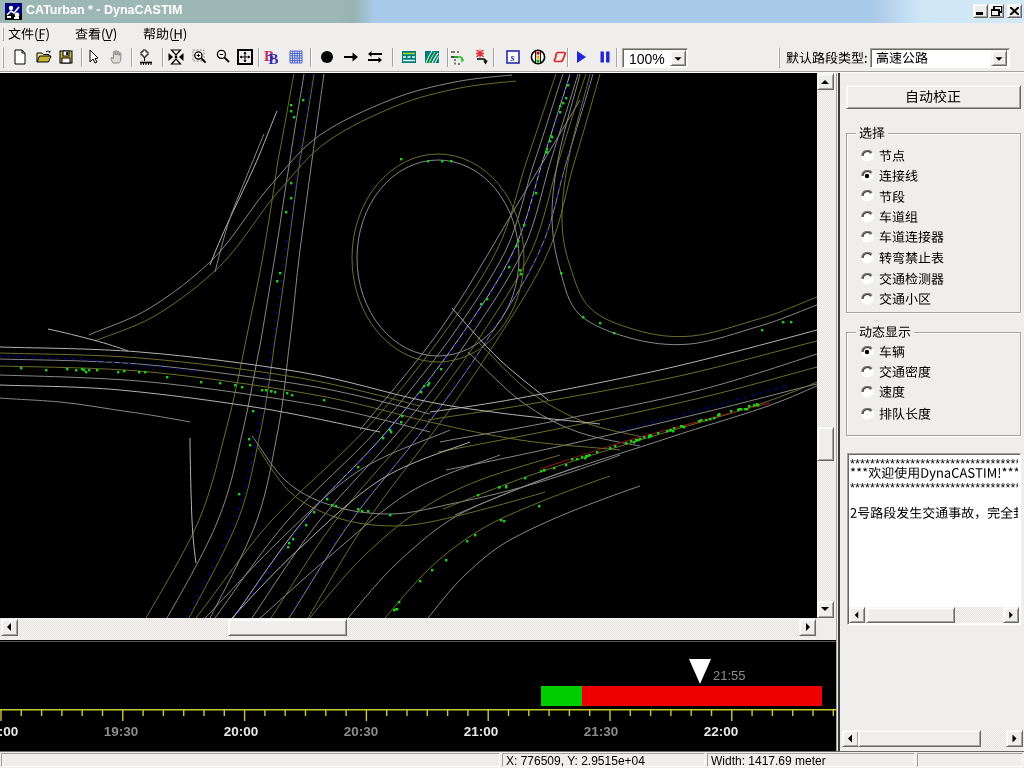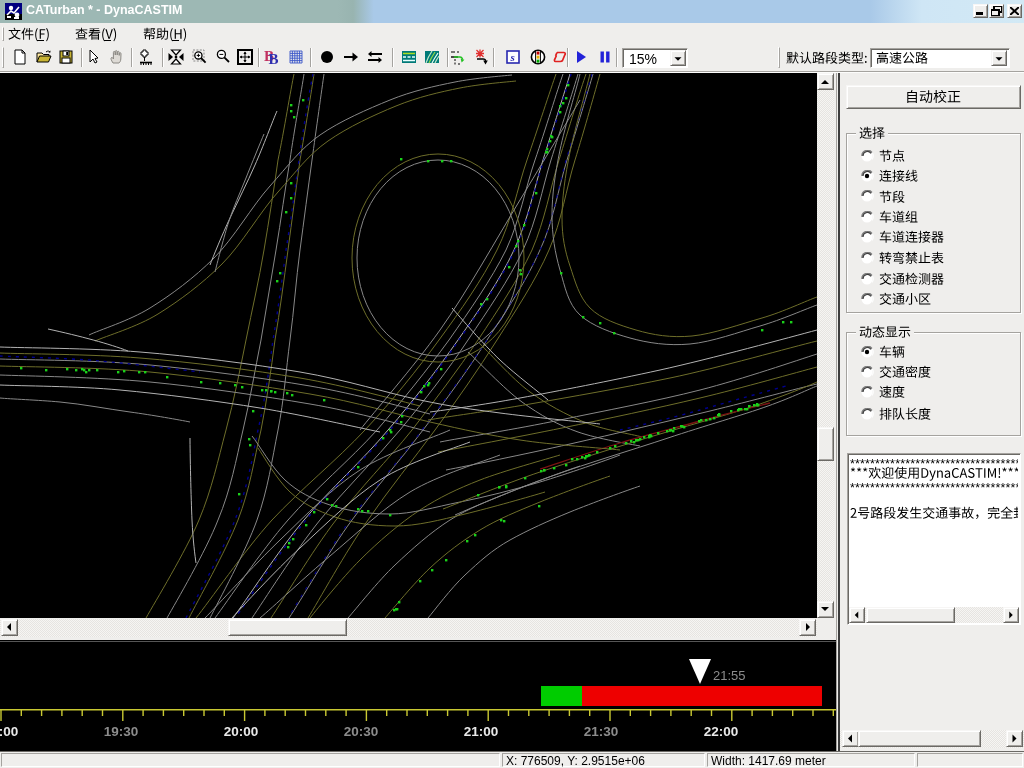--- a/index.html
+++ b/index.html
@@ -176,21 +176,21 @@
       <path d="M5 3.5 L3.6 6.8" stroke="#e02020" stroke-width="1.7"></path>
     </svg>
 <svg style="position:absolute;left:573px;top:49px" width="16" height="16" viewBox="0 0 16 16">
       <path d="M4 2 L13 8 L4 14 Z" fill="#2222d8"></path>
     </svg>
 <svg style="position:absolute;left:597px;top:49px" width="16" height="16" viewBox="0 0 16 16">
       <rect x="3.5" y="2.5" width="3.4" height="11" fill="#2222d8"></rect>
       <rect x="9.1" y="2.5" width="3.4" height="11" fill="#2222d8"></rect>
     </svg>
 <div style="position:absolute;left:622px;top:48px;width:66px;height:20px;background:#fff;border:1px solid;border-color:#a5a39f #ffffff #ffffff #a5a39f;box-shadow:inset 1px 1px 0 #6b6965"></div>
-<div style="position:absolute;left:629px;top:51px;font:14px 'Liberation Sans',sans-serif">15%</div>
+<div style="position:absolute;left:629px;top:51px;font:14px 'Liberation Sans',sans-serif">100%</div>
 <div style="position:absolute;left:670px;top:50px;width:16px;height:16px;background:#efeeec;border:1px solid;border-color:#f7f6f5 #6b6965 #6b6965 #f7f6f5;box-shadow:inset 1px 1px 0 #ffffff,inset -1px -1px 0 #a5a39f;"></div>
 <svg style="position:absolute;left:670px;top:50px" width="16" height="16">
       <polygon points="4.5,7.25 11.5,7.25 8,10.75" fill="#000"></polygon>
     </svg>
 <svg style="position:absolute;left:786px;top:48px;overflow:visible" width="83" height="19" viewBox="0 -14.7 83 19">
       <path d="M9.9 -9.9C10.4 -9.2 11.0 -8.3 11.3 -7.8L12.0 -8.2C11.7 -8.7 11.1 -9.6 10.5 -10.2ZM2.1 -9.1C2.4 -8.5 2.5 -7.6 2.5 -7.1L3.1 -7.2C3.0 -7.8 2.9 -8.6 2.6 -9.2ZM2.6 -1.5C2.7 -0.8 2.8 0.1 2.8 0.7L3.4 0.6C3.5 0.0 3.4 -0.9 3.3 -1.6ZM3.9 -1.5C4.1 -0.9 4.3 -0.0 4.3 0.5L5.0 0.4C4.9 -0.2 4.8 -1.0 4.5 -1.7ZM5.2 -1.6C5.5 -1.1 5.7 -0.4 5.8 0.0L6.4 -0.2C6.3 -0.7 6.1 -1.3 5.8 -1.8ZM1.5 -1.8C1.2 -1.1 0.8 -0.1 0.4 0.5L1.1 0.8C1.5 0.2 1.9 -0.8 2.1 -1.6ZM4.8 -9.2C4.7 -8.6 4.4 -7.7 4.3 -7.1L4.7 -7.0C4.9 -7.5 5.2 -8.3 5.4 -9.0ZM8.9 -10.9V-8.0L8.9 -7.2H6.7V-6.2H8.8C8.7 -4.1 8.1 -1.6 6.2 0.4C6.5 0.6 6.8 0.8 7.0 1.0C8.4 -0.6 9.1 -2.4 9.4 -4.1C10.0 -1.9 10.8 -0.1 12.1 1.0C12.2 0.7 12.5 0.4 12.7 0.2C11.1 -1.0 10.2 -3.4 9.7 -6.2H12.3V-7.2H9.7L9.7 -8.0V-10.9ZM1.9 -9.8H3.5V-6.6H1.9ZM4.1 -9.8H5.5V-6.6H4.1ZM1.1 -4.9V-4.1H3.3V-3.1L0.8 -3.0L0.8 -2.1C2.3 -2.2 4.4 -2.3 6.5 -2.5L6.5 -3.3L4.2 -3.1V-4.1H6.3V-4.9H4.2V-5.8H6.3V-10.5H1.2V-5.8H3.3V-4.9Z M14.8 -10.1C15.5 -9.5 16.4 -8.6 16.8 -8.1L17.5 -8.8C17.0 -9.3 16.1 -10.1 15.5 -10.7ZM21.1 -10.9C21.1 -6.5 21.1 -1.9 17.8 0.4C18.1 0.5 18.4 0.8 18.6 1.0C20.3 -0.2 21.2 -2.1 21.6 -4.3C22.1 -2.4 23.0 -0.2 24.9 1.0C25.0 0.8 25.3 0.5 25.6 0.3C22.7 -1.5 22.1 -5.6 22.0 -6.9C22.1 -8.2 22.1 -9.6 22.1 -10.9ZM13.6 -6.8V-5.9H15.8V-1.4C15.8 -0.8 15.4 -0.4 15.1 -0.2C15.3 -0.0 15.5 0.3 15.6 0.5C15.8 0.3 16.2 0.0 18.6 -1.7C18.6 -1.9 18.4 -2.3 18.4 -2.6L16.7 -1.5V-6.8Z M28.0 -9.5H30.5V-7.2H28.0ZM26.5 -0.5 26.7 0.4C28.0 0.1 29.9 -0.4 31.7 -0.8L31.6 -1.7L29.9 -1.3V-3.6H31.3C31.4 -3.4 31.6 -3.2 31.7 -3.0C32.0 -3.1 32.3 -3.2 32.5 -3.4V1.0H33.4V0.5H36.7V1.0H37.6V-3.3L38.0 -3.1C38.2 -3.4 38.5 -3.8 38.6 -4.0C37.5 -4.4 36.5 -5.1 35.7 -5.9C36.5 -6.9 37.2 -8.0 37.6 -9.4L37.0 -9.6L36.8 -9.6H34.3C34.4 -10.0 34.6 -10.3 34.7 -10.7L33.8 -10.9C33.3 -9.4 32.4 -7.9 31.4 -6.9V-10.4H27.2V-6.4H29.0V-1.1L28.0 -0.9V-5.1H27.2V-0.7ZM33.4 -0.3V-2.8H36.7V-0.3ZM36.4 -8.7C36.0 -7.9 35.6 -7.2 35.0 -6.6C34.5 -7.2 34.1 -7.9 33.7 -8.5L33.9 -8.7ZM33.1 -3.7C33.8 -4.1 34.5 -4.6 35.1 -5.2C35.6 -4.7 36.3 -4.1 37.0 -3.7ZM34.5 -5.9C33.6 -5.0 32.6 -4.3 31.5 -3.9V-4.5H29.9V-6.4H31.4V-6.8C31.6 -6.6 31.9 -6.4 32.1 -6.2C32.5 -6.6 32.9 -7.1 33.3 -7.7C33.6 -7.1 34.0 -6.5 34.5 -5.9Z M46.0 -10.4V-8.9C46.0 -7.9 45.8 -6.8 44.5 -5.9C44.7 -5.8 45.1 -5.5 45.2 -5.3C46.6 -6.2 46.9 -7.7 46.9 -8.8V-9.6H48.7V-7.1C48.7 -6.3 48.9 -5.9 49.8 -5.9C49.9 -5.9 50.6 -5.9 50.7 -5.9C51.0 -5.9 51.3 -5.9 51.4 -6.0C51.4 -6.2 51.4 -6.5 51.3 -6.7C51.2 -6.7 50.9 -6.7 50.7 -6.7C50.6 -6.7 50.0 -6.7 49.8 -6.7C49.7 -6.7 49.6 -6.8 49.6 -7.1V-10.4ZM45.1 -5.0V-4.2H46.0L45.5 -4.0C45.9 -2.9 46.5 -2.0 47.2 -1.2C46.3 -0.5 45.3 -0.0 44.1 0.3C44.3 0.5 44.5 0.8 44.6 1.1C45.9 0.7 47.0 0.2 47.9 -0.5C48.8 0.2 49.7 0.7 50.9 1.0C51.0 0.8 51.3 0.4 51.5 0.2C50.4 -0.1 49.4 -0.6 48.6 -1.2C49.5 -2.1 50.2 -3.3 50.5 -4.8L49.9 -5.1L49.8 -5.0ZM46.3 -4.2H49.4C49.0 -3.2 48.5 -2.4 47.9 -1.8C47.2 -2.5 46.7 -3.3 46.3 -4.2ZM40.5 -9.8V-2.2L39.4 -2.0L39.6 -1.1L40.5 -1.3V0.9H41.5V-1.4L44.7 -1.9L44.6 -2.8L41.5 -2.3V-4.2H44.4V-5.1H41.5V-6.9H44.4V-7.7H41.5V-9.2C42.6 -9.5 43.8 -9.8 44.8 -10.3L44.0 -11.0C43.2 -10.6 41.8 -10.1 40.6 -9.8Z M61.7 -10.7C61.4 -10.1 60.8 -9.3 60.4 -8.8L61.2 -8.5C61.6 -9.0 62.2 -9.7 62.7 -10.4ZM54.4 -10.3C54.9 -9.7 55.5 -9.0 55.7 -8.4L56.6 -8.9C56.3 -9.4 55.7 -10.1 55.2 -10.6ZM58.0 -10.9V-8.4H52.9V-7.5H57.2C56.1 -6.4 54.4 -5.5 52.7 -5.1C52.9 -4.9 53.2 -4.5 53.3 -4.3C55.1 -4.8 56.8 -5.8 58.0 -7.1V-4.9H59.0V-6.9C60.6 -6.1 62.6 -5.0 63.6 -4.3L64.1 -5.1C63.0 -5.7 61.2 -6.7 59.6 -7.5H64.1V-8.4H59.0V-10.9ZM58.0 -4.6C58.0 -4.1 57.9 -3.7 57.8 -3.2H52.9V-2.3H57.4C56.8 -1.1 55.4 -0.3 52.6 0.1C52.8 0.4 53.0 0.8 53.1 1.0C56.3 0.5 57.8 -0.6 58.5 -2.2C59.5 -0.4 61.3 0.6 63.9 1.0C64.0 0.8 64.3 0.4 64.5 0.1C62.2 -0.1 60.4 -1.0 59.5 -2.3H64.2V-3.2H58.8C58.9 -3.7 59.0 -4.1 59.0 -4.6Z M73.3 -10.2V-5.8H74.2V-10.2ZM75.7 -10.8V-5.0C75.7 -4.9 75.6 -4.8 75.4 -4.8C75.2 -4.8 74.6 -4.8 73.8 -4.8C74.0 -4.5 74.1 -4.2 74.2 -3.9C75.1 -3.9 75.7 -3.9 76.1 -4.1C76.5 -4.2 76.6 -4.5 76.6 -5.0V-10.8ZM70.0 -9.5V-7.7H68.4V-7.8V-9.5ZM65.9 -7.7V-6.9H67.5C67.3 -6.0 66.9 -5.1 65.8 -4.4C65.9 -4.3 66.3 -3.9 66.4 -3.7C67.7 -4.6 68.2 -5.7 68.4 -6.9H70.0V-4.1H71.0V-6.9H72.4V-7.7H71.0V-9.5H72.2V-10.4H66.3V-9.5H67.5V-7.8V-7.7ZM71.1 -4.3V-2.9H67.0V-2.0H71.1V-0.3H65.6V0.6H77.4V-0.3H72.1V-2.0H76.0V-2.9H72.1V-4.3Z M79.8 -5.1C80.3 -5.1 80.7 -5.4 80.7 -6.0C80.7 -6.5 80.3 -6.9 79.8 -6.9C79.3 -6.9 78.9 -6.5 78.9 -6.0C78.9 -5.4 79.3 -5.1 79.8 -5.1ZM79.8 0.2C80.3 0.2 80.7 -0.2 80.7 -0.7C80.7 -1.3 80.3 -1.6 79.8 -1.6C79.3 -1.6 78.9 -1.3 78.9 -0.7C78.9 -0.2 79.3 0.2 79.8 0.2Z" fill="#000"></path>
     </svg>
 <div style="position:absolute;left:870px;top:48px;width:140px;height:20px;background:#fff;border:1px solid;border-color:#a5a39f #ffffff #ffffff #a5a39f;box-shadow:inset 1px 1px 0 #6b6965"></div>
 <svg style="position:absolute;left:876px;top:48px;overflow:visible" width="54" height="19" viewBox="0 -14.7 54 19">
       <path d="M3.7 -7.3H9.3V-6.1H3.7ZM2.7 -8.0V-5.4H10.4V-8.0ZM5.7 -10.7 6.1 -9.6H0.8V-8.7H12.2V-9.6H7.2C7.0 -10.0 6.9 -10.5 6.7 -11.0ZM1.2 -4.6V1.0H2.2V-3.8H10.8V0.0C10.8 0.2 10.7 0.2 10.6 0.2C10.4 0.2 9.8 0.2 9.2 0.2C9.4 0.4 9.5 0.7 9.6 0.9C10.4 0.9 10.9 0.9 11.3 0.8C11.6 0.7 11.8 0.5 11.8 0.0V-4.6ZM3.7 -3.1V0.3H4.6V-0.4H9.2V-3.1ZM4.6 -2.3H8.3V-1.1H4.6Z M13.9 -9.9C14.6 -9.2 15.5 -8.2 15.9 -7.6L16.7 -8.2C16.2 -8.8 15.4 -9.8 14.6 -10.4ZM16.5 -6.3H13.6V-5.4H15.5V-1.3C14.9 -1.1 14.2 -0.5 13.5 0.1L14.2 0.9C14.8 0.1 15.5 -0.6 16.0 -0.6C16.3 -0.6 16.7 -0.2 17.3 0.1C18.2 0.7 19.3 0.8 20.8 0.8C22.0 0.8 24.3 0.7 25.2 0.7C25.2 0.4 25.4 -0.1 25.5 -0.3C24.2 -0.2 22.3 -0.1 20.8 -0.1C19.4 -0.1 18.3 -0.2 17.5 -0.7C17.0 -0.9 16.7 -1.1 16.5 -1.3ZM18.6 -6.9H20.6V-5.2H18.6ZM21.6 -6.9H23.8V-5.2H21.6ZM20.6 -10.9V-9.6H17.1V-8.7H20.6V-7.6H17.7V-4.4H20.2C19.4 -3.3 18.2 -2.3 17.0 -1.8C17.2 -1.6 17.5 -1.2 17.6 -1.0C18.7 -1.6 19.8 -2.6 20.6 -3.7V-0.6H21.6V-3.7C22.7 -2.9 23.8 -1.9 24.4 -1.2L25.1 -1.9C24.4 -2.6 23.0 -3.6 21.9 -4.4H24.7V-7.6H21.6V-8.7H25.3V-9.6H21.6V-10.9Z M30.2 -10.5C29.4 -8.6 28.1 -6.7 26.7 -5.6C26.9 -5.4 27.4 -5.1 27.6 -4.9C29.0 -6.1 30.4 -8.1 31.3 -10.3ZM34.6 -10.6 33.7 -10.3C34.7 -8.3 36.3 -6.1 37.7 -4.9C37.9 -5.1 38.3 -5.5 38.5 -5.7C37.2 -6.8 35.5 -8.9 34.6 -10.6ZM28.1 0.2C28.6 0.0 29.3 -0.1 36.2 -0.5C36.5 0.0 36.8 0.5 37.0 0.9L38.0 0.4C37.3 -0.8 36.0 -2.6 34.9 -4.0L33.9 -3.6C34.5 -2.9 35.0 -2.2 35.5 -1.4L29.5 -1.1C30.8 -2.6 32.0 -4.5 33.1 -6.5L32.0 -7.0C31.0 -4.8 29.4 -2.5 28.9 -1.9C28.4 -1.3 28.1 -0.9 27.7 -0.8C27.9 -0.6 28.0 -0.0 28.1 0.2Z M41.0 -9.5H43.5V-7.2H41.0ZM39.5 -0.5 39.7 0.4C41.0 0.1 42.9 -0.4 44.7 -0.8L44.6 -1.7L42.9 -1.3V-3.6H44.3C44.4 -3.4 44.6 -3.2 44.7 -3.0C45.0 -3.1 45.3 -3.2 45.5 -3.4V1.0H46.4V0.5H49.7V1.0H50.6V-3.3L51.0 -3.1C51.2 -3.4 51.5 -3.8 51.6 -4.0C50.5 -4.4 49.5 -5.1 48.7 -5.9C49.5 -6.9 50.2 -8.0 50.6 -9.4L50.0 -9.6L49.8 -9.6H47.3C47.4 -10.0 47.6 -10.3 47.7 -10.7L46.8 -10.9C46.3 -9.4 45.4 -7.9 44.4 -6.9V-10.4H40.2V-6.4H42.0V-1.1L41.0 -0.9V-5.1H40.2V-0.7ZM46.4 -0.3V-2.8H49.7V-0.3ZM49.4 -8.7C49.0 -7.9 48.6 -7.2 48.0 -6.6C47.5 -7.2 47.1 -7.9 46.7 -8.5L46.9 -8.7ZM46.1 -3.7C46.8 -4.1 47.5 -4.6 48.1 -5.2C48.6 -4.7 49.3 -4.1 50.0 -3.7ZM47.5 -5.9C46.6 -5.0 45.6 -4.3 44.5 -3.9V-4.5H42.9V-6.4H44.4V-6.8C44.6 -6.6 44.9 -6.4 45.1 -6.2C45.5 -6.6 45.9 -7.1 46.3 -7.7C46.6 -7.1 47.0 -6.5 47.5 -5.9Z" fill="#000"></path>
@@ -627,16 +627,16 @@
       <text x="241" y="736" text-anchor="middle" font-family="Liberation Sans" font-size="13.5" font-weight="bold" fill="#e8e8e8">20:00</text>
       <text x="361" y="736" text-anchor="middle" font-family="Liberation Sans" font-size="13.5" font-weight="bold" fill="#8c8c8c">20:30</text>
       <text x="481" y="736" text-anchor="middle" font-family="Liberation Sans" font-size="13.5" font-weight="bold" fill="#e8e8e8">21:00</text>
       <text x="601" y="736" text-anchor="middle" font-family="Liberation Sans" font-size="13.5" font-weight="bold" fill="#8c8c8c">21:30</text>
       <text x="721" y="736" text-anchor="middle" font-family="Liberation Sans" font-size="13.5" font-weight="bold" fill="#e8e8e8">22:00</text>
     </svg>
 <div style="position:absolute;left:0;top:751px;width:1024px;height:17px;background:#efeeec"></div>
 <div style="position:absolute;left:0px;top:751px;width:1024px;height:1px;background:#6b6965"></div>
 <div style="position:absolute;left:1px;top:753px;width:499px;height:14px;border:1px solid;border-color:#a5a39f #ffffff #ffffff #a5a39f"></div>
 <div style="position:absolute;left:502px;top:753px;width:203px;height:14px;border:1px solid;border-color:#a5a39f #ffffff #ffffff #a5a39f"></div>
-<div style="position:absolute;left:506px;top:754px;font:12px 'Liberation Sans',sans-serif;color:#000">X: 776509, Y: 2.9515e+06</div>
+<div style="position:absolute;left:506px;top:754px;font:12px 'Liberation Sans',sans-serif;color:#000">X: 776509, Y: 2.9515e+04</div>
 <div style="position:absolute;left:707px;top:753px;width:208px;height:14px;border:1px solid;border-color:#a5a39f #ffffff #ffffff #a5a39f"></div>
 <div style="position:absolute;left:711px;top:754px;font:12px 'Liberation Sans',sans-serif;color:#000">Width: 1417.69 meter</div>
 <div style="position:absolute;left:917px;top:753px;width:106px;height:14px;border:1px solid;border-color:#a5a39f #ffffff #ffffff #a5a39f"></div>
 </div>
 </body></html>

